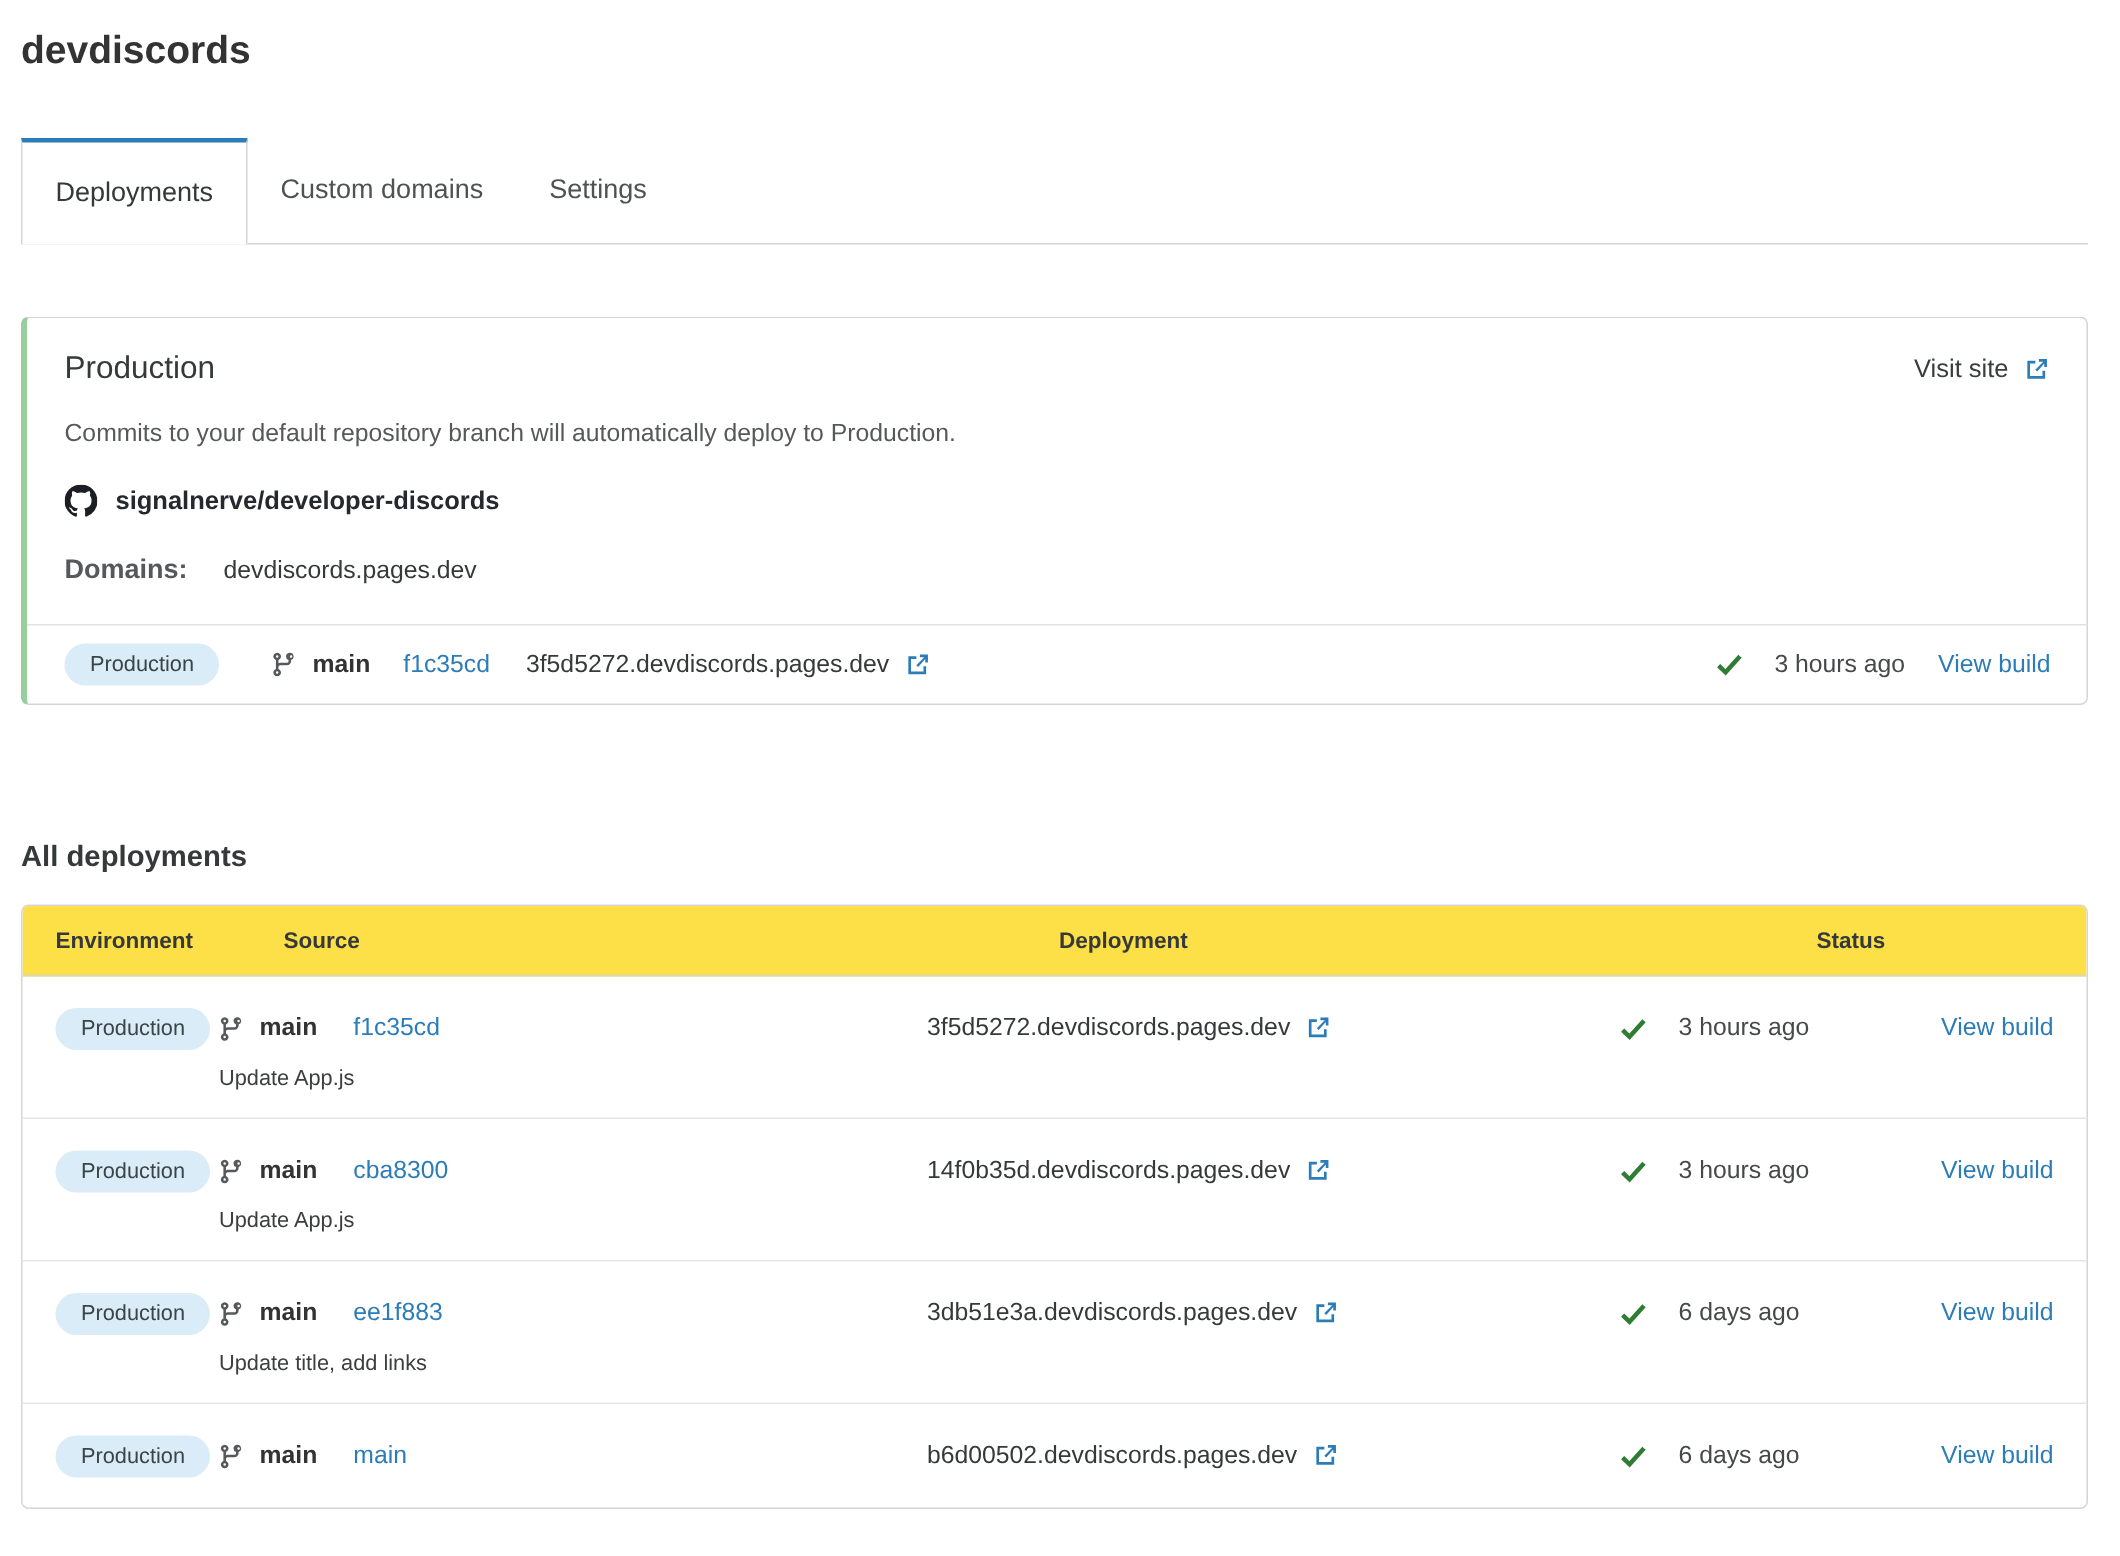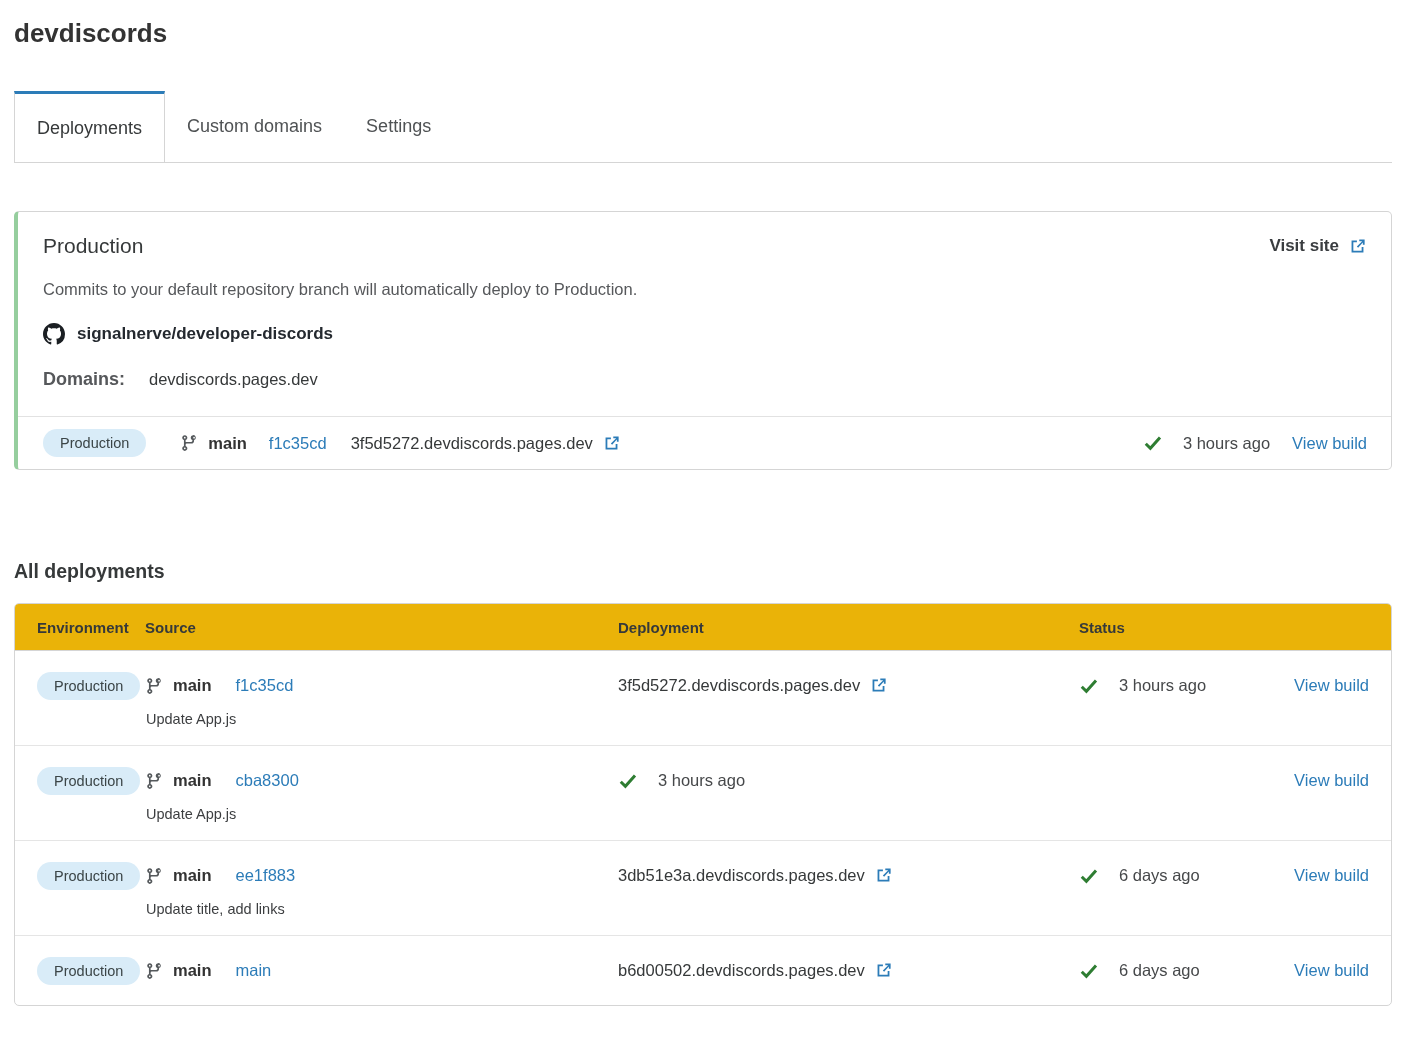--- a/index.html
+++ b/index.html
@@ -25,21 +25,21 @@
     font-size:26px;
     font-weight:700;
     color:#333;
     margin:6px 0 42px 0;
   }
 
   
   .tabbar{
     display:flex;
     border-bottom:1px solid var(--border-gray);
-    align-items:flex-start;
+    align-items:center;
   }
   .tab{
     height:71px;
     display:flex;
     align-items:center;
     padding:0 22px;
     font-size:18px;
     color:#4f5254;
     cursor:pointer;
     background:transparent;
@@ -74,21 +74,20 @@
     margin:0;
   }
   .visit-site{
     display:flex;
     align-items:center;
     gap:9px;
     font-size:17px;
     color:#3a3d40;
     text-decoration:none;
     cursor:pointer;
-    font-weight:bold;
   }
   .card-desc{
     margin-top:22px;
     font-size:16.5px;
     color:var(--text-gray);
   }
   .repo-row{
     margin-top:24px;
     display:flex;
     align-items:center;
@@ -162,27 +161,28 @@
     font-size:19.5px;
     font-weight:700;
     color:var(--text-dark);
   }
   .table{
     border:1px solid var(--border-gray);
     border-radius:5px;
     overflow:hidden;
   }
   .thead{
-    background:#eab308;
+    background:#fde047;
     border-bottom:1px solid var(--border-gray);
     height:47px;
     align-items:center;
     font-size:15px;
     font-weight:700;
     color:var(--text-dark);
+    gap:44px;
   }
   .grid-row{
     display:grid;
     grid-template-columns:108px 473px 461px 1fr auto;
     padding:0 22px;
   }
   .trow{
     padding:18px 22px;
     border-bottom:1px solid var(--row-divider);
     align-items:start;
@@ -355,20 +355,28 @@
           <span class="branch-icon">
               <svg width="18" height="18">
                 <use href="#i-branch"></use>
               </svg>
             </span>
           <span class="branch-name">main</span>
           <a class="commit-link">cba8300</a>
         </div>
         <div class="commit-msg">Update App.js</div>
       </div>
+      <div class="cell-line1">
+        <span class="url-text">14f0b35d.devdiscords.pages.dev</span>
+        <span class="ext-icon">
+            <svg width="19" height="19">
+              <use href="#i-external"></use>
+            </svg>
+          </span>
+      </div>
       <div class="cell-line1 status-group">
         <span class="check-icon">
             <svg width="20" height="20">
               <use href="#i-check"></use>
             </svg>
           </span>
         <span class="status-time">3 hours ago</span>
       </div>
       <div class="cell-action">
         <a class="view-build">View build</a>

